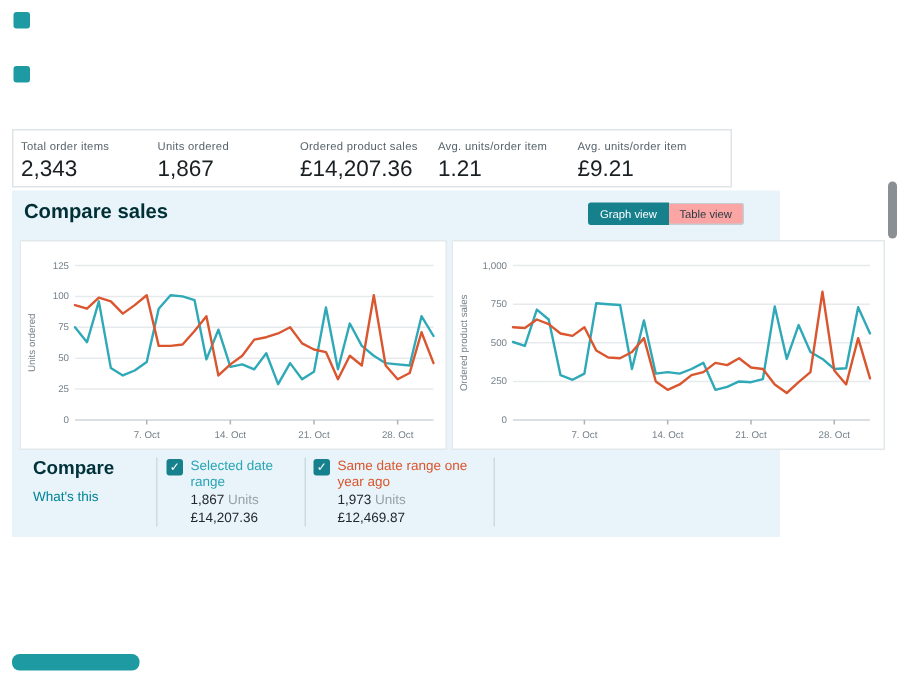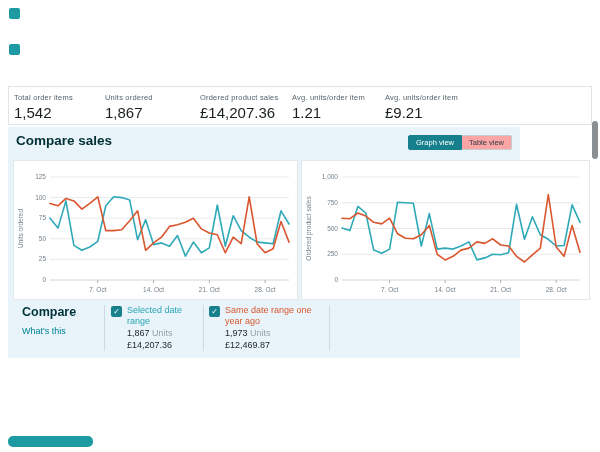--- a/index.html
+++ b/index.html
@@ -7,35 +7,35 @@
   body { font-family:"Liberation Sans","DejaVu Sans",sans-serif; }
   #canvas { position:relative; width:600px; height:452px; background:#fff; overflow:hidden; }
 
   
   .teal-mark { position:absolute; background:#1d9aa2; border-radius:2px; }
   #mark-1 { left:9px; top:8px; width:11px; height:11px; }
   #mark-2 { left:9px; top:44px; width:11px; height:11px; }
   #mark-3 { left:8px; top:436px; width:85px; height:11px; border-radius:5px; }
 
   
-  .stats-panel { position:absolute; left:8px; top:86px; width:584px; height:39px;
+  .stats-panel { position:absolute; left:8px; top:86px; width:480px; height:39px;
     background:#fff; border:1px solid #dfe4e7; }
   .stat { position:absolute; top:6px; }
   .stat .lbl { font-size:7.5px; color:#56636b; letter-spacing:.2px; }
   .stat .val { font-size:15px; color:#1a1f22; margin-top:2px; }
   .stat:nth-child(1){ left:5px; } .stat:nth-child(2){ left:96px; }
   .stat:nth-child(3){ left:191px; } .stat:nth-child(4){ left:283px; }
   .stat:nth-child(5){ left:376px; }
 
   
   .blue-panel { position:absolute; left:8px; top:127px; width:512px; height:231px;
     background:#e8f4f9; }
   .cs-title { position:absolute; left:8px; top:6px; font-size:13.5px; font-weight:600;
     color:#002f36; }
-  .view-toggle { position:absolute; right:8px; top:8px; display:flex; height:15px;padding-left:24px; }
+  .view-toggle { position:absolute; right:24px; top:8px; display:flex; height:15px;padding-left:24px; }
   .view-btn { font-size:7.5px; line-height:13px; padding:0 7px; border:1px solid #c6ccd0;
     background:#fca5a5; color:#2b3b43; cursor:pointer; }
   .view-btn.active { background:#17808d; border-color:#17808d; color:#fff; }
   .view-btn:first-child { border-radius:2px 0 0 2px; }
   .view-btn:last-child { border-radius:0 2px 2px 0; border-left:none; }
 
   
   .chart-panel { position:absolute; top:33px; background:#fff; border:1px solid #e3e9eb; }
   #chart-0 { left:5px; width:285px; height:140px; }
   #chart-1 { left:293px; width:289px; height:140px; }
@@ -68,21 +68,21 @@
 
 <div id="canvas">
 
   <div class="teal-mark" id="mark-1"></div>
   <div class="teal-mark" id="mark-2"></div>
   <div class="teal-mark" id="mark-3"></div>
 
   <div class="stats-panel">
     <div class="stat">
       <div class="lbl">Total order items</div>
-      <div class="val">1,542</div>
+      <div class="val">2,343</div>
     </div>
     <div class="stat">
       <div class="lbl">Units ordered</div>
       <div class="val">1,867</div>
     </div>
     <div class="stat">
       <div class="lbl">Ordered product sales</div>
       <div class="val">£14,207.36</div>
     </div>
     <div class="stat">

